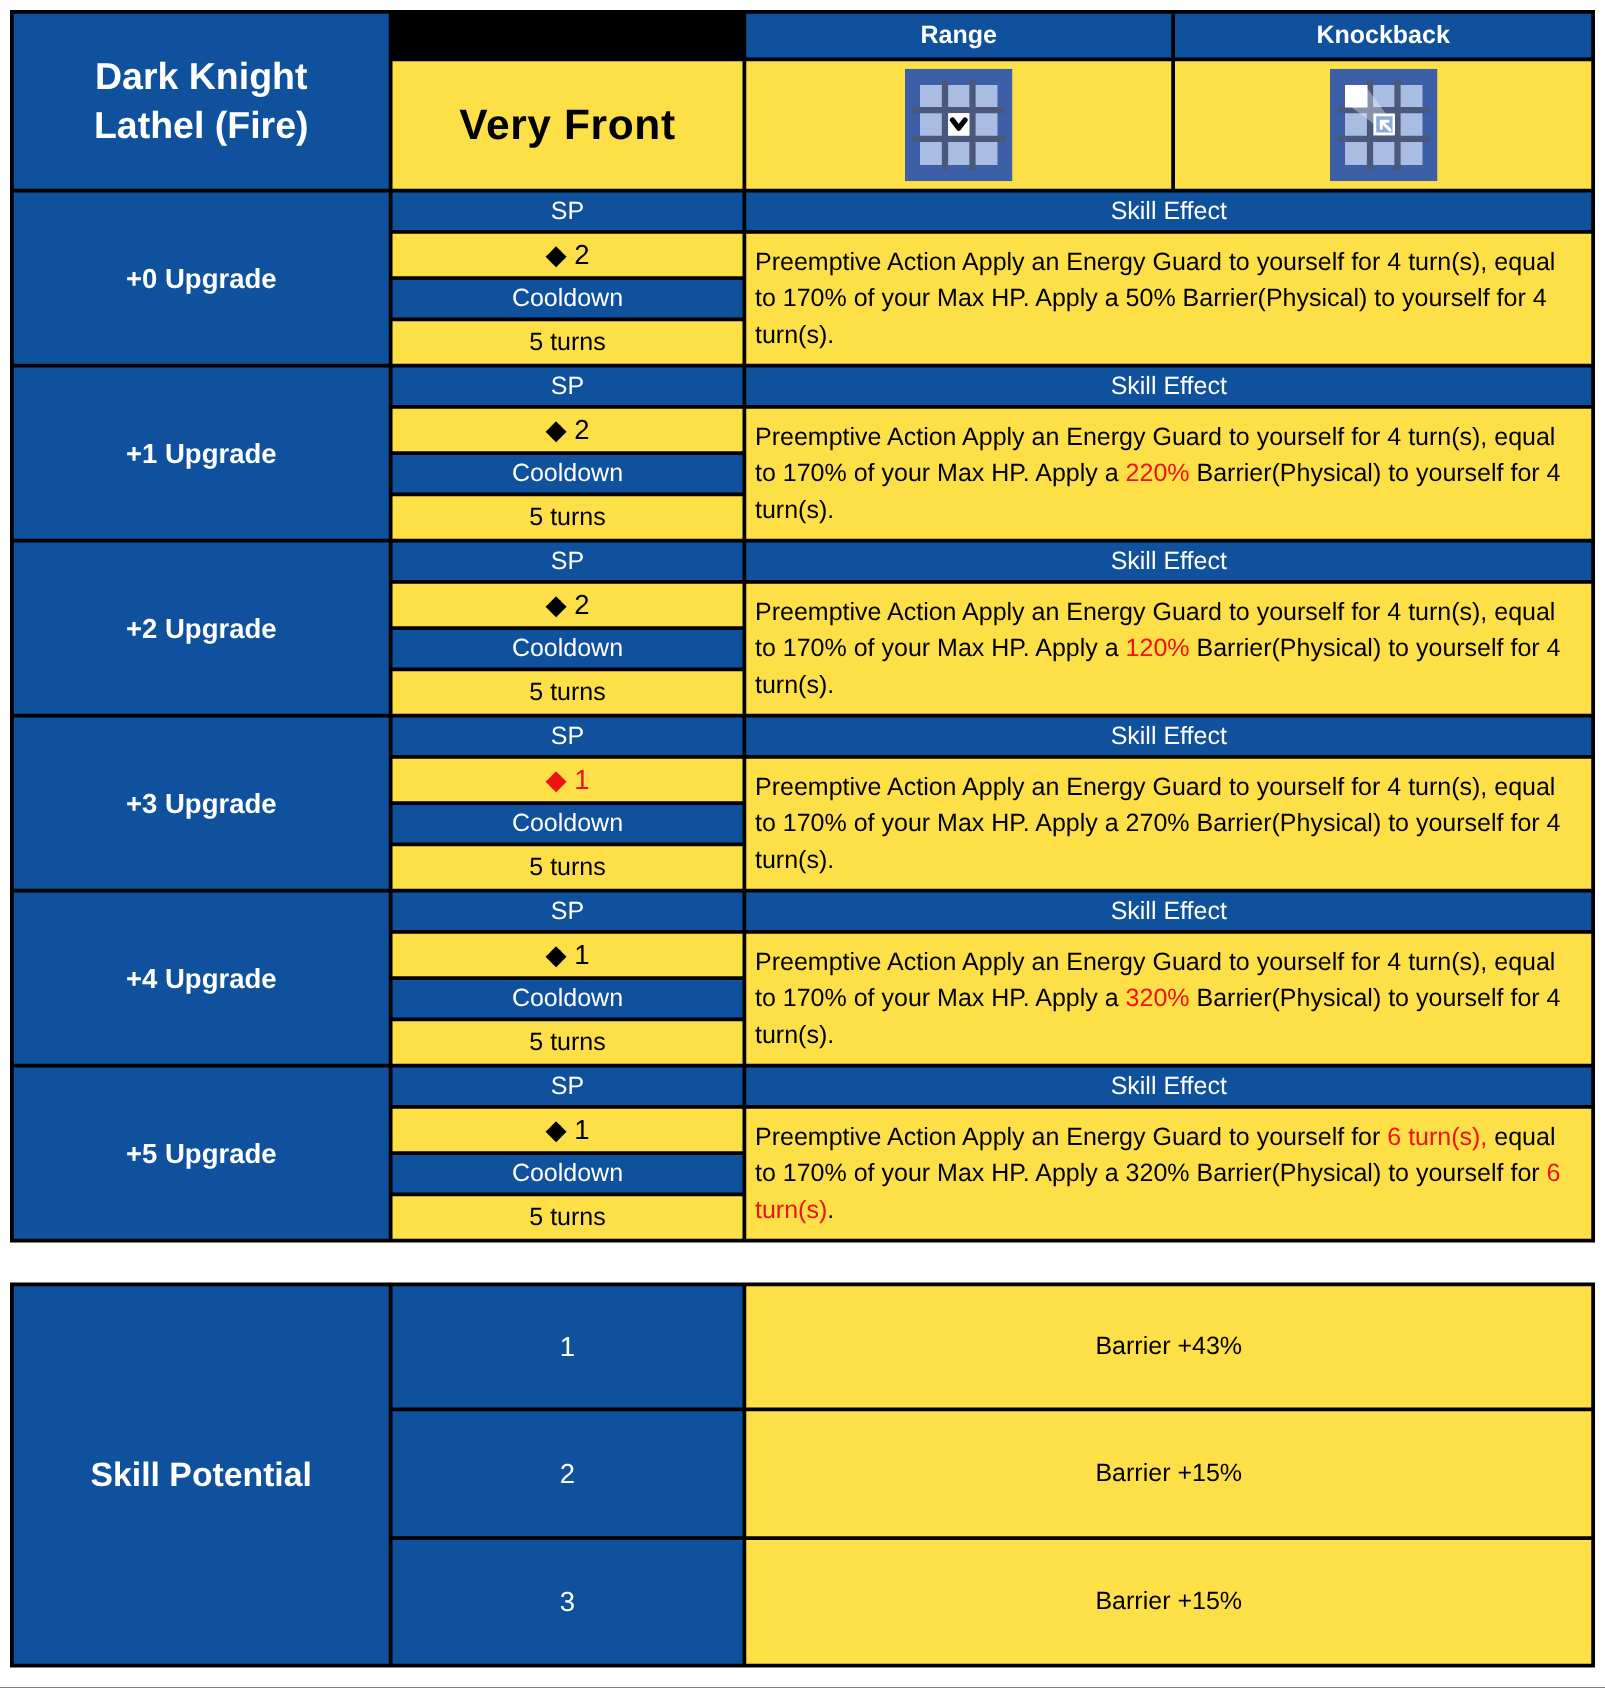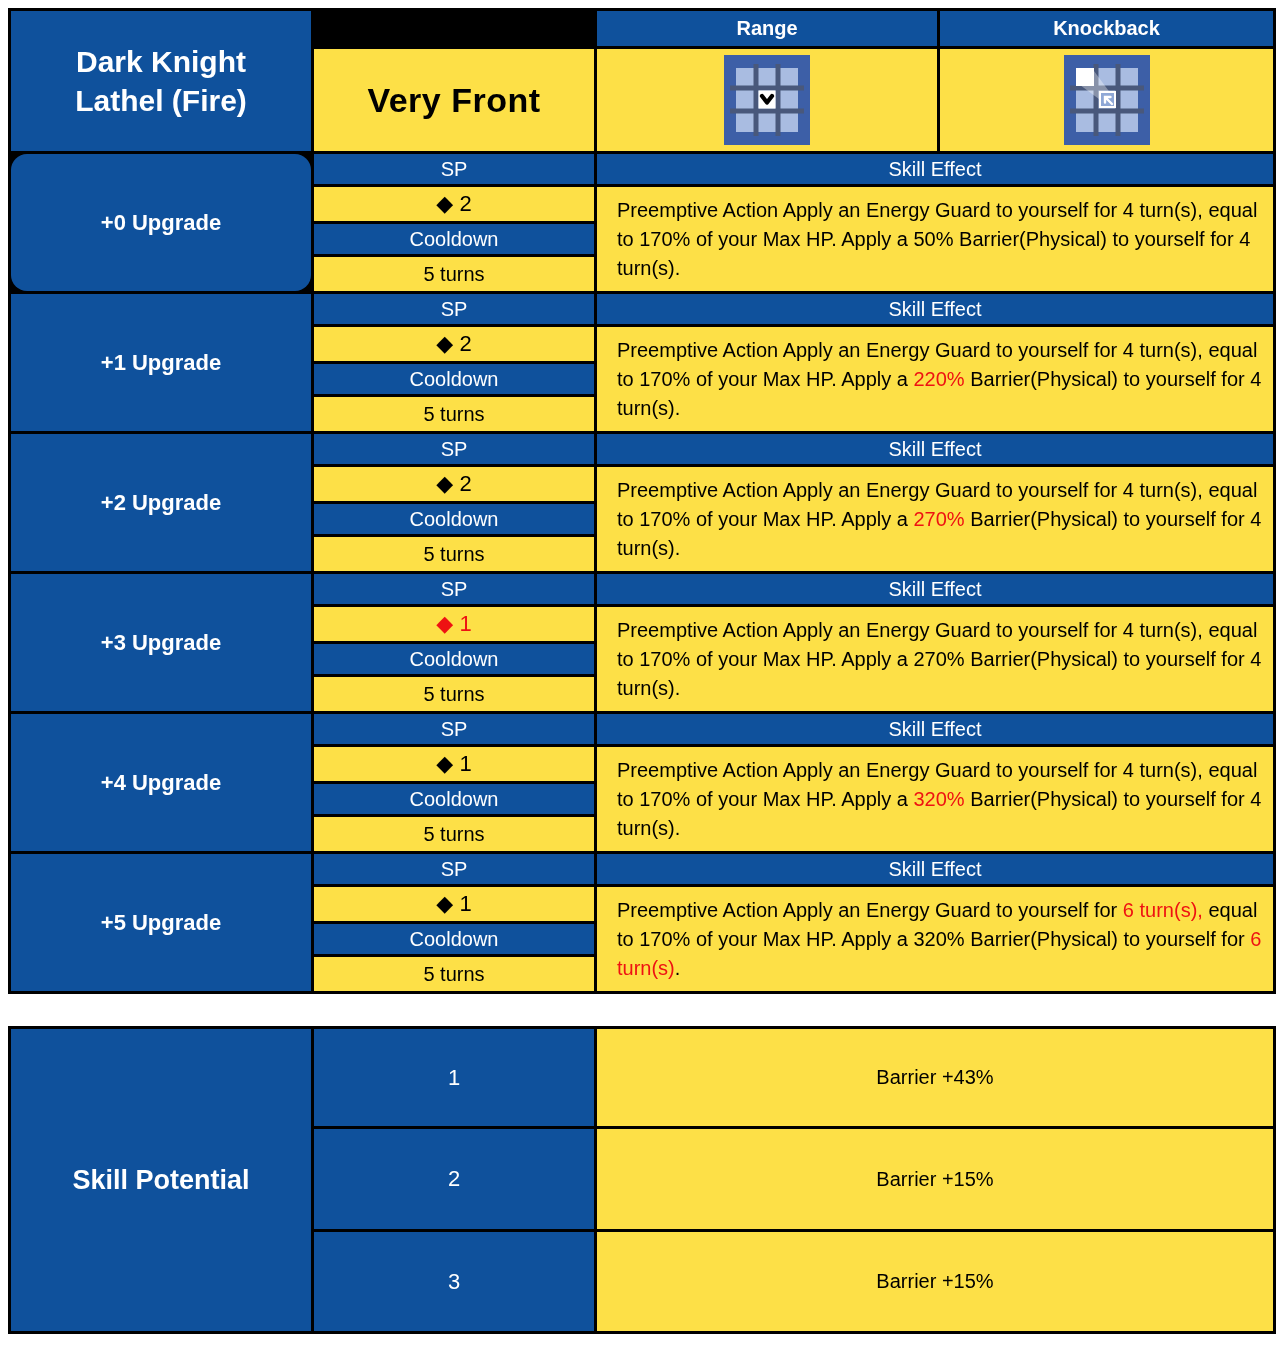--- a/index.html
+++ b/index.html
@@ -44,21 +44,21 @@
   .title{font-weight:bold;font-size:30px;line-height:39px;}
   .hdr3{font-weight:bold;font-size:20px;}
   .veryfront{font-weight:bold;font-size:34px;letter-spacing:.5px;}
   .label-cell{font-weight:bold;font-size:22px;}
   .subhdr{font-size:20px;}
   .spval{font-size:22px;}
   .cdval{font-size:20px;}
   .effect{
     justify-content:flex-start;
     text-align:left;
-    padding:4px 10px 4px 20px;
+    padding:4px 10px 4px 7px;
     box-sizing:border-box;
   }
   .effect-p{font-size:20px;line-height:29px;}
   .red{color:var(--red);}
   .pot-title{font-weight:bold;font-size:27px;}
   .pot-num{font-size:22px;}
   .pot-val{font-size:20px;}
 </style>
 </head>
 <body>
@@ -98,21 +98,21 @@
       <line x1="54" y1="9" x2="54" y2="81" stroke="#49587B" stroke-width="5"></line>
       <line x1="6" y1="33" x2="80" y2="33" stroke="#49587B" stroke-width="5"></line>
       <line x1="6" y1="56" x2="80" y2="56" stroke="#49587B" stroke-width="5"></line>
       <polygon points="16,30 30,16 47,39 39,47" fill="#ffffff" opacity="0.35"></polygon>
       <rect x="12" y="13" width="18" height="18" fill="#ffffff"></rect>
       <rect x="36" y="37" width="15" height="15" fill="#8FA8D6" stroke="#ffffff" stroke-width="2"></rect>
       <path d="M48 49 L41 42 M46.5 42 L41 42 L41 47.5" fill="none" stroke="#ffffff" stroke-width="2.4" stroke-linecap="round"></path>
     </svg>
   </div>
 
-<div class="cell blue label-cell" style="grid-area: 3 / 1 / 7 / 2; border-radius: 16px;">+0 Upgrade</div>
+<div class="cell blue label-cell" style="grid-area: 3 / 1 / 7 / 2;">+0 Upgrade</div>
     <div class="cell blue subhdr" style="grid-area: 3 / 2 / 4 / 3;">SP</div>
     <div class="cell white spval" style="grid-area: 4 / 2 / 5 / 3;">
       <span>◆ 2</span>
     </div>
     <div class="cell blue subhdr" style="grid-area: 5 / 2 / 6 / 3;">Cooldown</div>
     <div class="cell white cdval" style="grid-area: 6 / 2 / 7 / 3;">5 turns</div>
     <div class="cell blue subhdr" style="grid-area: 3 / 3 / 4 / 5;">Skill Effect</div>
     <div class="cell white effect" style="grid-area: 4 / 3 / 7 / 5;">
       <div class="effect-p"><span>Preemptive Action Apply an Energy Guard to yourself for 4 turn(s), equal to 170% of your Max HP. Apply a 50% Barrier(Physical) to yourself for 4 turn(s).</span></div>
     </div>
@@ -129,21 +129,21 @@
     </div>
     <div class="cell blue label-cell" style="grid-area: 11 / 1 / 15 / 2; text-align: center;">+2 Upgrade</div>
     <div class="cell blue subhdr" style="grid-area: 11 / 2 / 12 / 3;">SP</div>
     <div class="cell white spval" style="grid-area: 12 / 2 / 13 / 3;">
       <span>◆ 2</span>
     </div>
     <div class="cell blue subhdr" style="grid-area: 13 / 2 / 14 / 3;">Cooldown</div>
     <div class="cell white cdval" style="grid-area: 14 / 2 / 15 / 3;">5 turns</div>
     <div class="cell blue subhdr" style="grid-area: 11 / 3 / 12 / 5;">Skill Effect</div>
     <div class="cell white effect" style="grid-area: 12 / 3 / 15 / 5;">
-      <div class="effect-p"><span>Preemptive Action Apply an Energy Guard to yourself for 4 turn(s), equal to 170% of your Max HP. Apply a </span><span class="red">270%</span><span> Barrier(Physical) to yourself for 4 turn(s).</span></div>
+      <div class="effect-p"><span>Preemptive Action Apply an Energy Guard to yourself for 4 turn(s), equal to 170% of your Max HP. Apply a </span><span class="red">120%</span><span> Barrier(Physical) to yourself for 4 turn(s).</span></div>
     </div>
     <div class="cell blue label-cell" style="grid-area: 15 / 1 / 19 / 2;">+3 Upgrade</div>
     <div class="cell blue subhdr" style="grid-area: 15 / 2 / 16 / 3;">SP</div>
     <div class="cell white spval" style="grid-area: 16 / 2 / 17 / 3;">
       <span class="red">◆ 1</span>
     </div>
     <div class="cell blue subhdr" style="grid-area: 17 / 2 / 18 / 3;">Cooldown</div>
     <div class="cell white cdval" style="grid-area: 18 / 2 / 19 / 3;">5 turns</div>
     <div class="cell blue subhdr" style="grid-area: 15 / 3 / 16 / 5;">Skill Effect</div>
     <div class="cell white effect" style="grid-area: 16 / 3 / 19 / 5;">

